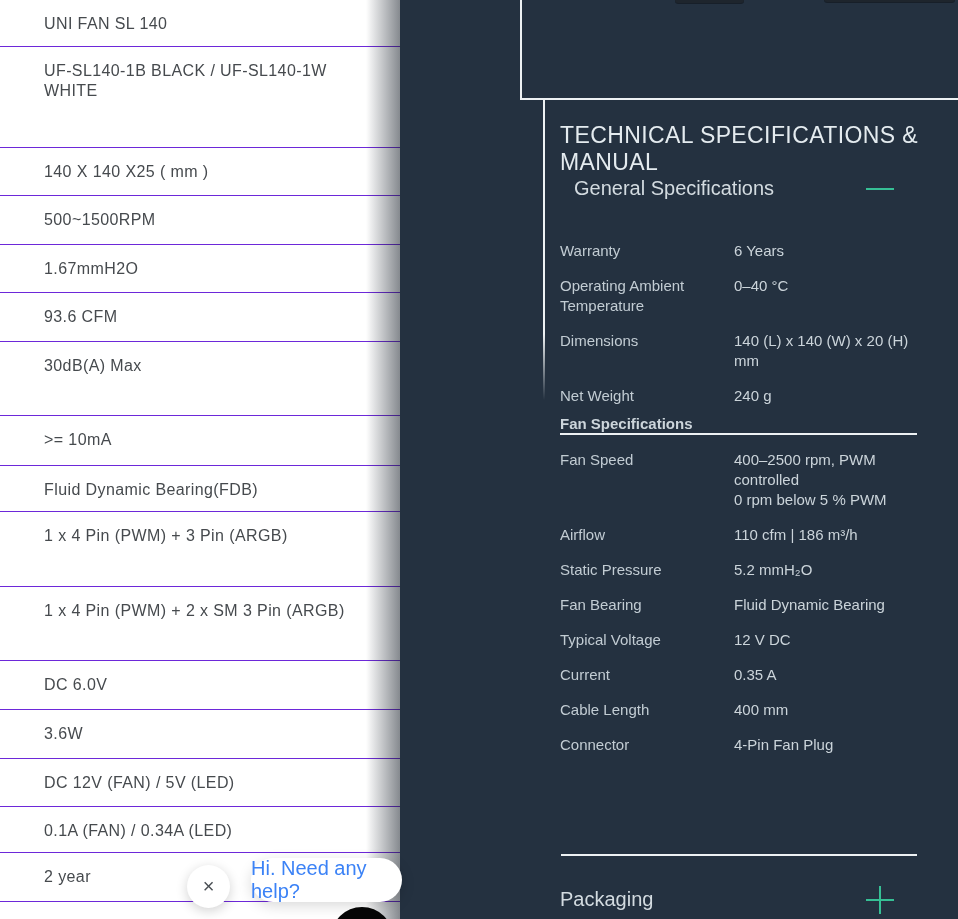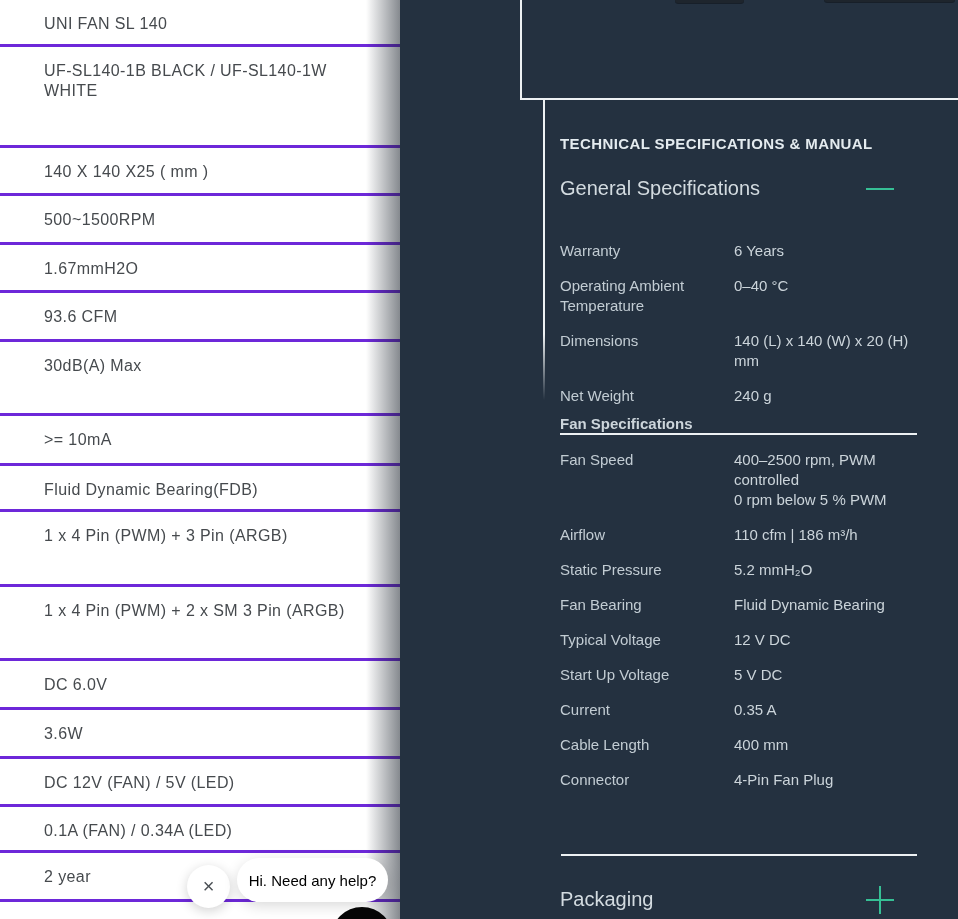--- a/index.html
+++ b/index.html
@@ -3,21 +3,21 @@
 <meta charset="utf-8">
 <style>
   html,body{margin:0;padding:0;}
   body{
     width:958px;height:919px;overflow:hidden;position:relative;
     font-family:"Liberation Sans",sans-serif;background:#ffffff;
   }
   
   .left-panel{position:absolute;left:0;top:0;width:400px;height:919px;background:#fff;}
   .left-row{
-    box-sizing:border-box;border-bottom:3px solid #6d28d9;
+    box-sizing:border-box;border-bottom:1px solid #6d28d9;
     padding:14px 26px 0 44px;
     font-size:16px;line-height:20px;letter-spacing:.4px;color:#464a4e;
   }
   .left-row.last{border-bottom:none;}
   .left-shadow{
     position:absolute;right:0;top:0;width:34px;height:919px;pointer-events:none;
     background:linear-gradient(to right,rgba(22,30,40,0),rgba(22,30,40,0.52));
   }
   
   .right-panel{position:absolute;left:400px;top:0;width:558px;height:919px;background:#243140;}
@@ -26,25 +26,25 @@
     border-left:2px solid #edf1f3;border-bottom:2px solid #edf1f3;
   }
   .top-btn{position:absolute;top:0;background:#1e252d;border-radius:0 0 3px 3px;box-shadow:0 1px 0 rgba(0,0,0,.35);}
   .top-btn.b1{left:153px;width:69px;height:5px;}
   .top-btn.b2{left:302px;width:131px;height:4px;}
   .spec-frame-line{
     position:absolute;left:143px;top:100px;width:2px;height:300px;
     background:linear-gradient(to bottom,#edf1f3 78%,rgba(237,241,243,0));
   }
   .tech-title{
-    position:absolute;left:160px;top:135px;width:380px;
-    font-size:15px;font-weight:700;letter-spacing:.4px;color:#e4ebef;
+    position:absolute;left:160px;top:122px;width:380px;
+    font-size:23px;font-weight:400;letter-spacing:.4px;color:#e4ebef;
   }
   .accordion-header{position:absolute;left:160px;width:357px;font-size:20px;color:#d3dbe0;cursor:pointer;}
-  .accordion-header.general{top:177px;}
+  .accordion-header.general{top:177px;margin-left:14px;}
   .accordion-header.packaging{top:888px;}
   .icon-minus{position:absolute;left:466px;top:188px;width:28px;height:2px;background:#36bf95;cursor:pointer;}
   .icon-plus{position:absolute;left:466px;top:886px;width:28px;height:28px;cursor:pointer;}
   .icon-plus .bar-h{position:absolute;left:0;top:13px;width:28px;height:1.5px;background:#36bf95;}
   .icon-plus .bar-v{position:absolute;left:13px;top:0;width:1.5px;height:28px;background:#36bf95;}
   .spec-rows{position:absolute;left:160px;width:366px;}
   .spec-rows.general-rows{top:241px;}
   .spec-rows.fan-rows{top:450px;}
   .spec-row{
     display:grid;grid-template-columns:174px 1fr;margin-bottom:15px;
@@ -60,24 +60,24 @@
   }
   .divider{position:absolute;left:161px;top:854px;width:356px;height:2px;background:#edf1f3;}
   
   .chat-close{
     position:absolute;left:187px;top:865px;width:43px;height:43px;border-radius:50%;
     background:#fff;box-shadow:0 3px 12px rgba(0,0,0,0.18);
     display:flex;align-items:center;justify-content:center;
     font-size:20px;color:#4a4f54;cursor:pointer;z-index:10;
   }
   .chat-bubble{
-    position:absolute;left:237px;top:858px;width:151px;height:44px;border-radius:22px;
+    position:absolute;left:251px;top:858px;width:151px;height:44px;border-radius:22px;
     background:#fff;box-shadow:0 4px 14px rgba(0,0,0,0.15);
     display:flex;align-items:center;justify-content:center;
-    font-size:15px;color:#000000;cursor:pointer;z-index:10;
+    font-size:20px;color:#3b82f6;cursor:pointer;z-index:10;
   }
   .chat-avatar{
     position:absolute;left:331px;top:907px;width:62px;height:62px;border-radius:50%;
     background:#050505;z-index:10;cursor:pointer;
   }
 </style>
 </head>
 <body>
 
 <div class="left-panel">
@@ -153,24 +153,20 @@
     </div>
     <div class="spec-row">
       <div class="spec-label">Fan Bearing</div>
       <div class="spec-value">Fluid Dynamic Bearing</div>
     </div>
     <div class="spec-row">
       <div class="spec-label">Typical Voltage</div>
       <div class="spec-value">12 V DC</div>
     </div>
     <div class="spec-row">
-      <div class="spec-label">Start Up Voltage</div>
-      <div class="spec-value">5 V DC</div>
-    </div>
-    <div class="spec-row">
       <div class="spec-label">Current</div>
       <div class="spec-value">0.35 A</div>
     </div>
     <div class="spec-row">
       <div class="spec-label">Cable Length</div>
       <div class="spec-value">400 mm</div>
     </div>
     <div class="spec-row">
       <div class="spec-label">Connector</div>
       <div class="spec-value">4-Pin Fan Plug</div>

